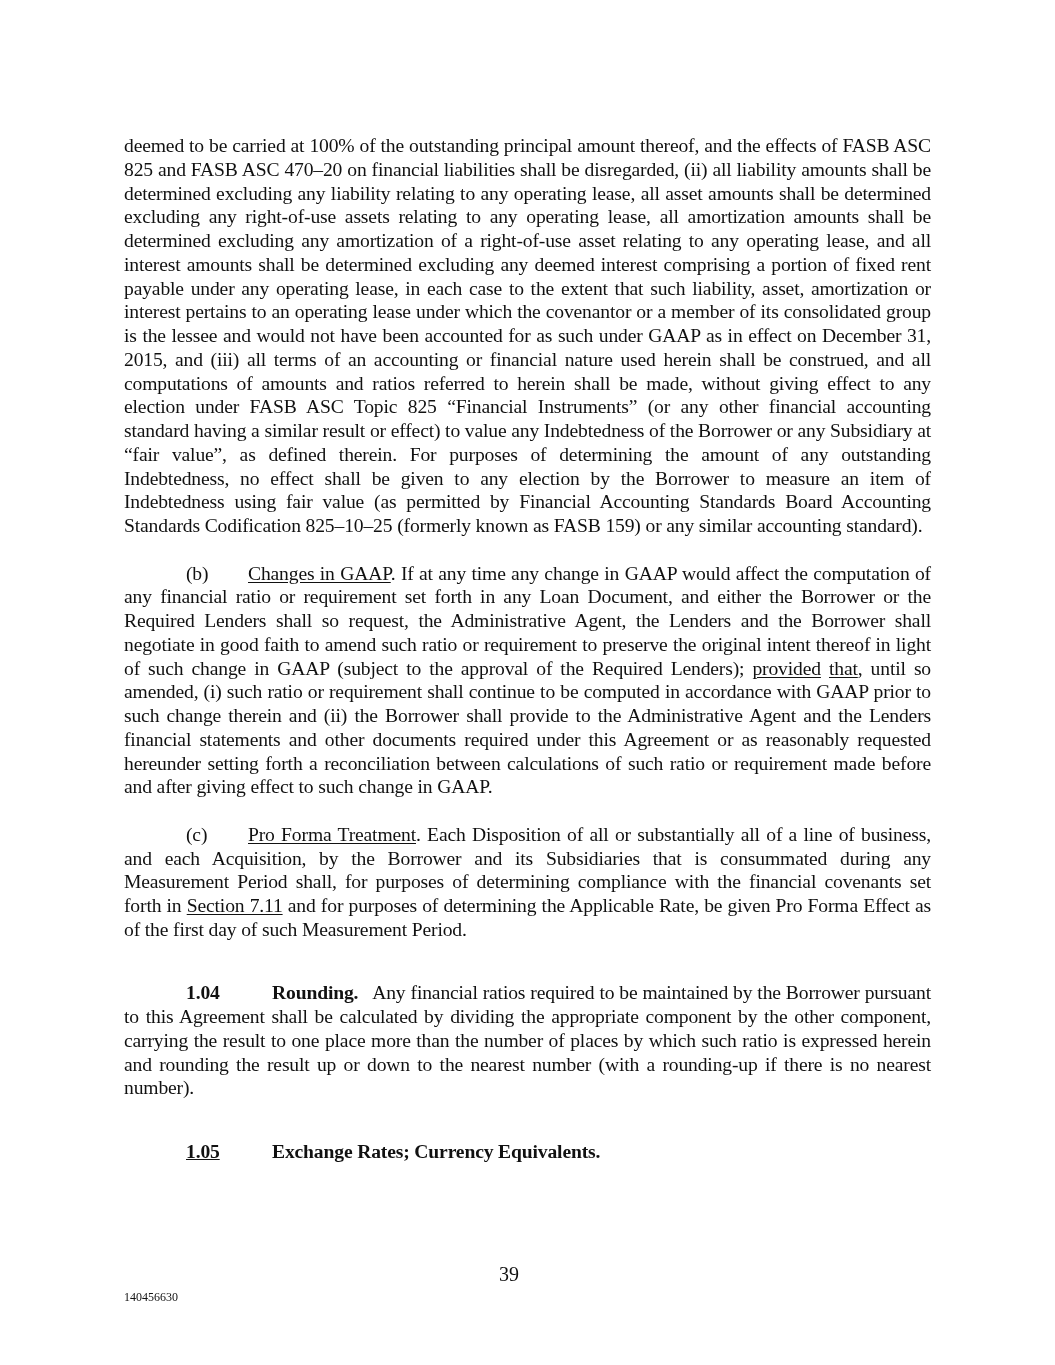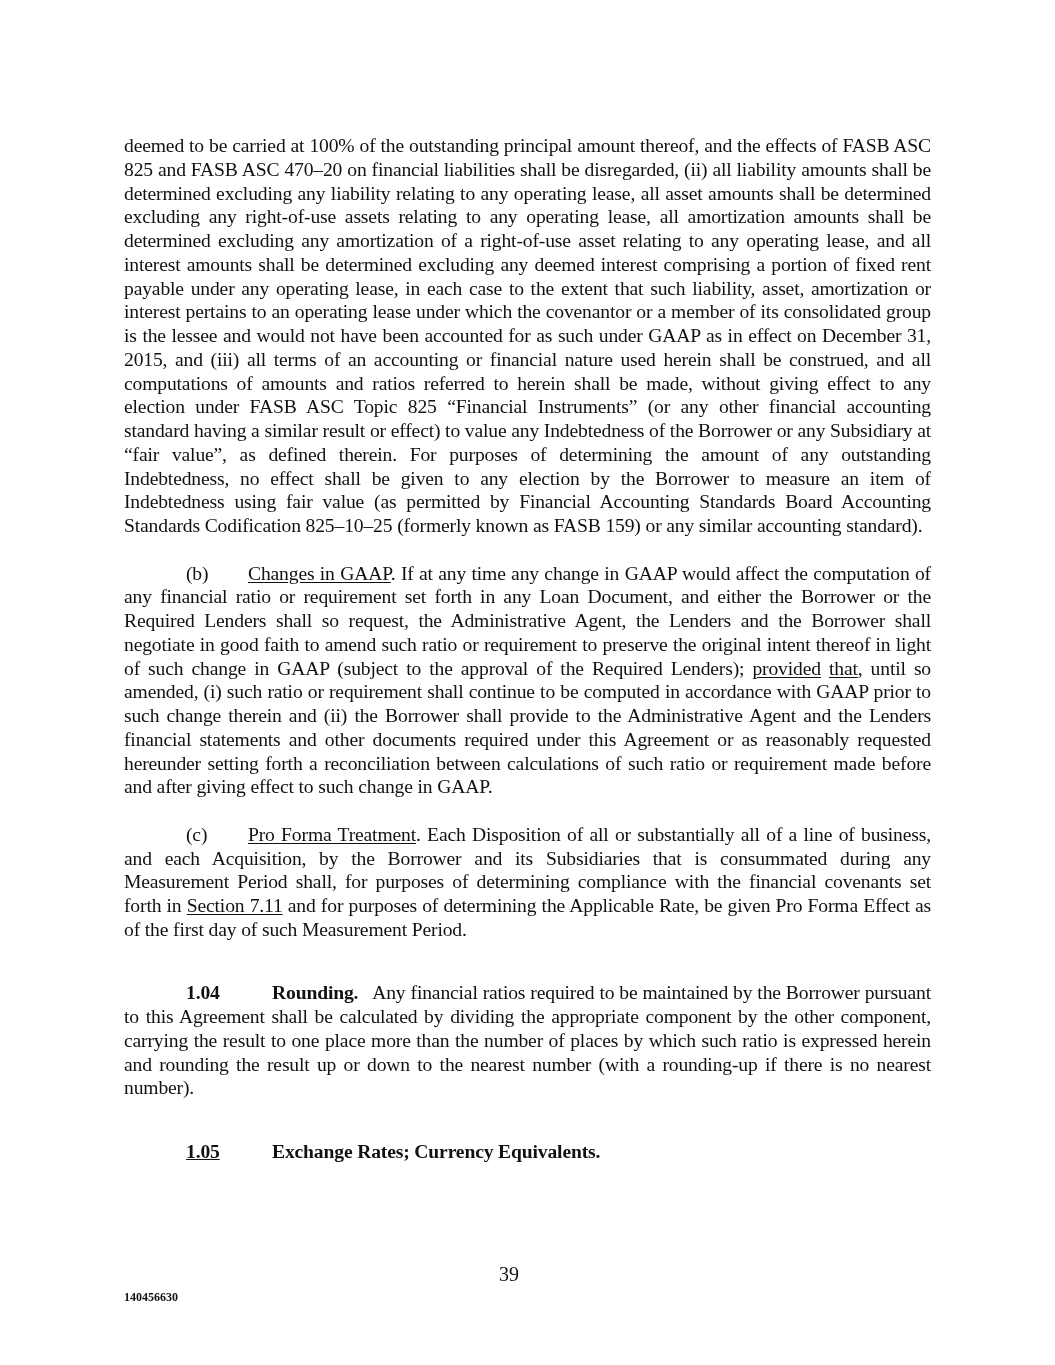--- a/index.html
+++ b/index.html
@@ -69,21 +69,20 @@
       font-size: 20px;
       line-height: 24px;
       padding-left: 0px;
     }
     .doc-id {
       position: absolute;
       left: 124px;
       top: 1290px;
       font-size: 12px;
       line-height: 14px;
-      font-weight: bold;
     }
   </style>
 </head>
 <body>
 
 <div class="page-body">
 
   <p class="para">deemed to be carried at 100% of the outstanding principal amount thereof, and the effects of FASB ASC 825 and FASB ASC 470–20 on financial liabilities shall be disregarded, (ii) all liability amounts shall be determined excluding any liability relating to any operating lease, all asset amounts shall be determined excluding any right-of-use assets relating to any operating lease, all amortization amounts shall be determined excluding any amortization of a right-of-use asset relating to any operating lease, and all interest amounts shall be determined excluding any deemed interest  comprising a portion of fixed rent payable under any operating lease, in each case to the extent that such liability, asset, amortization or interest pertains to an operating lease under which the covenantor or a member of its consolidated group is the lessee and would not have been accounted for as such under GAAP as in effect on December 31, 2015, and (iii) all terms of an accounting or financial nature used herein shall be construed, and all computations of amounts and ratios referred to herein shall be made, without giving effect to any election under FASB ASC Topic 825 “Financial Instruments” (or any other financial accounting standard having a similar result or effect) to value any Indebtedness of the Borrower or any Subsidiary at “fair value”, as defined therein. For purposes of determining the amount of any outstanding Indebtedness, no effect shall be given to any election by the Borrower to measure an item of Indebtedness using fair value (as permitted by Financial Accounting Standards Board Accounting Standards Codification 825–10–25 (formerly known as FASB 159) or any similar accounting standard).</p>
 
   <p class="para indent"><span class="sub-label">(b)</span><span class="u">Changes in GAAP</span><span>.  If at any time any change in GAAP would affect the computation of any financial ratio or requirement set forth in any Loan Document, and either the Borrower or the Required Lenders shall so request, the Administrative Agent, the Lenders and the Borrower shall negotiate in good faith to amend such ratio or requirement to preserve the original intent thereof in light of such change in GAAP (subject to the approval of the Required Lenders); </span><span class="u">provided</span> <span class="u">that</span><span>, until so amended, (i) such ratio or requirement shall continue to be computed in accordance with GAAP prior to such change therein and (ii) the Borrower shall provide to the Administrative Agent and the Lenders financial statements and other documents required under this Agreement or as reasonably requested hereunder setting forth a reconciliation between calculations of such ratio or requirement made before and after giving effect to such change in GAAP.</span></p>

